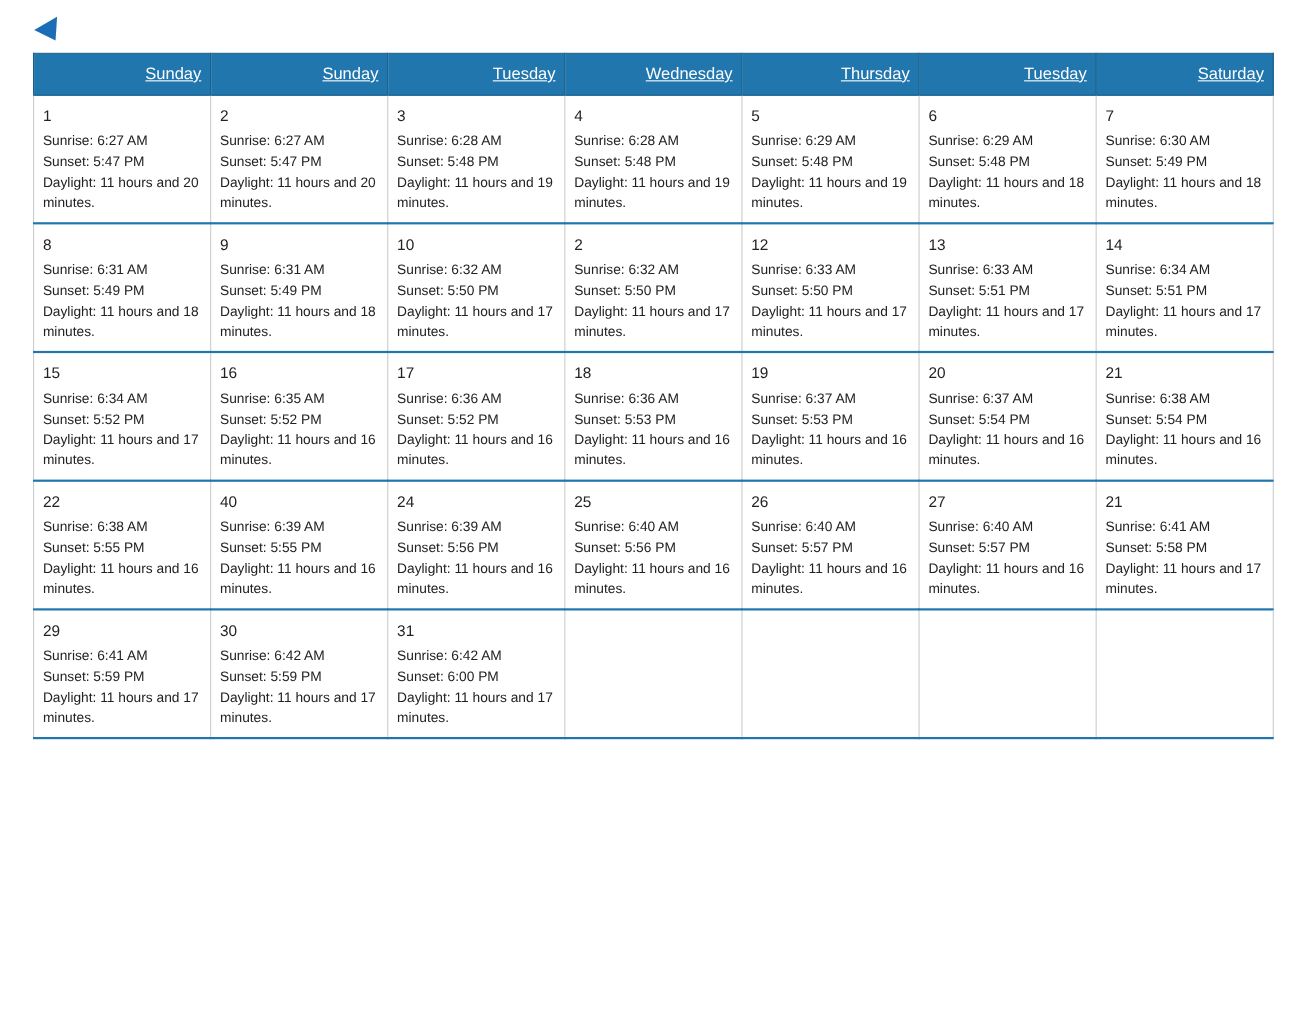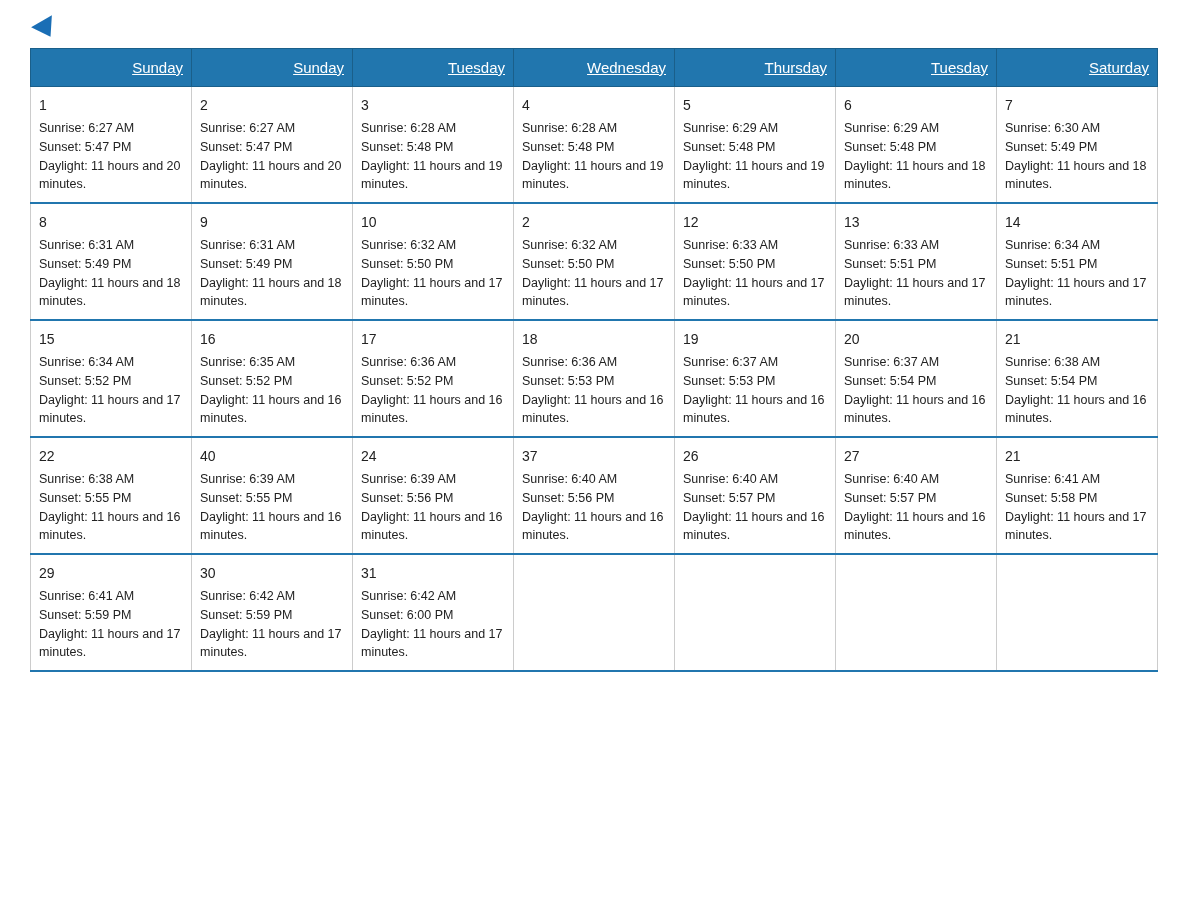--- a/index.html
+++ b/index.html
@@ -146,21 +146,21 @@
         <td><span class="day-num">17</span>Sunrise: 6:36 AM<br>Sunset: 5:52 PM<br>Daylight: 11 hours and 16 minutes.</td>
         <td><span class="day-num">18</span>Sunrise: 6:36 AM<br>Sunset: 5:53 PM<br>Daylight: 11 hours and 16 minutes.</td>
         <td><span class="day-num">19</span>Sunrise: 6:37 AM<br>Sunset: 5:53 PM<br>Daylight: 11 hours and 16 minutes.</td>
         <td><span class="day-num">20</span>Sunrise: 6:37 AM<br>Sunset: 5:54 PM<br>Daylight: 11 hours and 16 minutes.</td>
         <td><span class="day-num">21</span>Sunrise: 6:38 AM<br>Sunset: 5:54 PM<br>Daylight: 11 hours and 16 minutes.</td>
       </tr>
       <tr>
         <td><span class="day-num">22</span>Sunrise: 6:38 AM<br>Sunset: 5:55 PM<br>Daylight: 11 hours and 16 minutes.</td>
         <td><span class="day-num">40</span>Sunrise: 6:39 AM<br>Sunset: 5:55 PM<br>Daylight: 11 hours and 16 minutes.</td>
         <td><span class="day-num">24</span>Sunrise: 6:39 AM<br>Sunset: 5:56 PM<br>Daylight: 11 hours and 16 minutes.</td>
-        <td><span class="day-num">37</span>Sunrise: 6:40 AM<br>Sunset: 5:56 PM<br>Daylight: 11 hours and 16 minutes.</td>
+        <td><span class="day-num">25</span>Sunrise: 6:40 AM<br>Sunset: 5:56 PM<br>Daylight: 11 hours and 16 minutes.</td>
         <td><span class="day-num">26</span>Sunrise: 6:40 AM<br>Sunset: 5:57 PM<br>Daylight: 11 hours and 16 minutes.</td>
         <td><span class="day-num">27</span>Sunrise: 6:40 AM<br>Sunset: 5:57 PM<br>Daylight: 11 hours and 16 minutes.</td>
         <td><span class="day-num">21</span>Sunrise: 6:41 AM<br>Sunset: 5:58 PM<br>Daylight: 11 hours and 17 minutes.</td>
       </tr>
       <tr>
         <td><span class="day-num">29</span>Sunrise: 6:41 AM<br>Sunset: 5:59 PM<br>Daylight: 11 hours and 17 minutes.</td>
         <td><span class="day-num">30</span>Sunrise: 6:42 AM<br>Sunset: 5:59 PM<br>Daylight: 11 hours and 17 minutes.</td>
         <td><span class="day-num">31</span>Sunrise: 6:42 AM<br>Sunset: 6:00 PM<br>Daylight: 11 hours and 17 minutes.</td>
         <td class="empty-cell"></td>
         <td class="empty-cell"></td>

